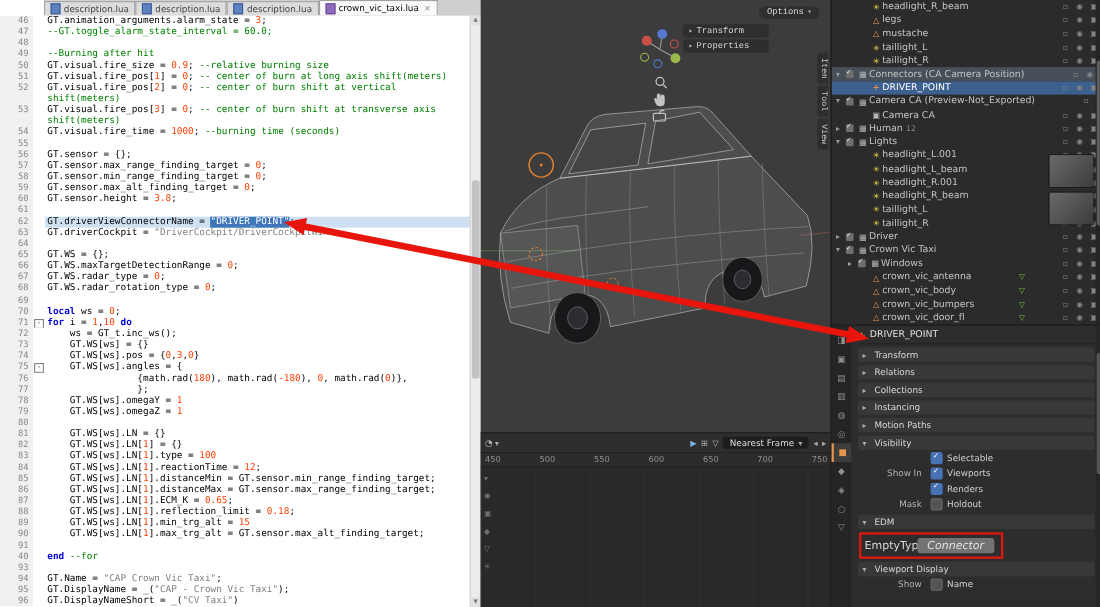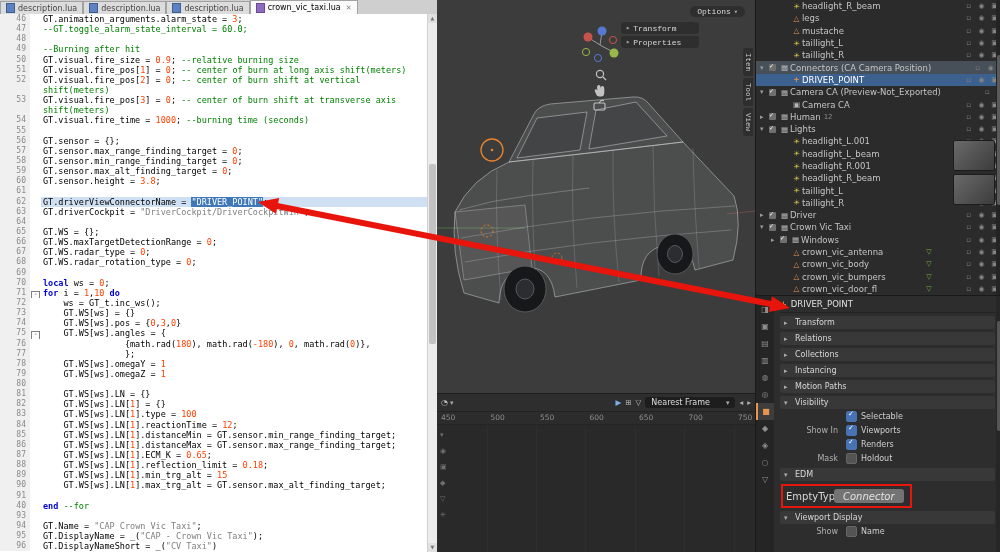--- a/index.html
+++ b/index.html
@@ -1,20 +1,20 @@
 <!DOCTYPE html>
 <html><head>
 <meta charset="utf-8">
 <style>
   html,body{margin:0;padding:0;background:#222;}
   .screen{position:relative;width:1000px;height:552px;overflow:hidden;background:#2b2b2b;
           font-family:"DejaVu Sans",sans-serif;-webkit-font-smoothing:antialiased;}
   
   .editor{position:absolute;left:0;top:0;width:437px;height:552px;background:#fff;}
-  .tabbar{height:14px;background:#cfcfcf;border-bottom:1px solid #9a9a9a;display:flex;align-items:flex-end;}
+  .tabbar{height:14px;background:#cfcfcf;border-bottom:1px solid #9a9a9a;display:flex;align-items:flex-end;margin-left:40px;}
   .tab{height:12px;display:flex;align-items:center;gap:3px;padding:0 5px;font-size:8px;color:#444;
        background:#dcdcdc;border:1px solid #a2a2a2;border-bottom:none;white-space:nowrap;cursor:default;}
   .tab.active{background:#fafafa;color:#000;height:13px;}
   .doc{width:7px;height:8px;background:#5d82c2;border:1px solid #3d5c92;flex:none;}
   .tab.active .doc{background:#8f6bbf;border-color:#6a4a96;}
   .tclose{color:#888;font-size:7px;margin-left:2px;}
   .code{position:absolute;top:14px;left:0;right:9px;bottom:0;overflow:hidden;background:#fff;
         font-family:"DejaVu Sans Mono",monospace;font-size:8.5px;line-height:10.15px;}
   .crow{display:flex;height:10.15px;white-space:pre;}
   .crow.hl{background:#cfe0f3;}
@@ -40,21 +40,21 @@
   .nrow{height:12px;margin-bottom:2px;background:rgba(35,35,35,.55);border-radius:3px;display:flex;
         align-items:center;gap:3px;padding:0 5px;font-size:8px;color:#d8d8d8;}
   .sidetabs{position:absolute;top:48px;right:0;width:12px;}
   .stab{writing-mode:vertical-rl;background:#2e2e2e;color:#c8c8c8;font-size:7.5px;padding:5px 1px;
         border-radius:3px 0 0 3px;margin-bottom:2px;text-align:center;}
   .timeline{position:absolute;left:0;top:393px;width:318px;height:159px;background:#2a2a2a;border-top:1px solid #1d1d1d;}
   .tl-head{height:17px;background:#2e2e2e;border-bottom:1px solid #222;display:flex;align-items:center;padding:0 4px;}
   .tl-edicon{font-size:8px;color:#b8b8b8;display:flex;gap:2px;align-items:center;}
   .tl-right{margin-left:auto;display:flex;align-items:center;gap:4px;}
   .tlr{font-size:7.5px;color:#b0b0b0;} .tlr.play{color:#7ab1e8;}
-  .tl-drop{background:#1d1d1d;border-radius:3px;padding:1px 6px;font-size:8px;color:#ddd;display:flex;gap:16px;align-items:center;}
+  .tl-drop{background:#1d1d1d;border-radius:3px;padding:1px 6px;font-size:8px;color:#ddd;display:flex;gap:4px;align-items:center;}
   .tl-ruler{position:relative;height:12px;background:#2c2c2c;border-bottom:1px solid #242424;}
   .tl-ruler span{position:absolute;top:1px;font-size:7.5px;color:#8f8f8f;}
   .tl-body{position:relative;height:129px;
      background:repeating-linear-gradient(90deg,rgba(255,255,255,.025) 0 1px,transparent 1px 49.5px),#292929;}
   .tl-icons{position:absolute;left:3px;top:6px;display:flex;flex-direction:column;gap:8px;}
   .tl-icons span{font-size:7px;color:#707070;}
   
   .right{position:absolute;left:755px;top:0;width:245px;height:552px;}
   .outliner{position:absolute;left:0;top:0;width:245px;height:295px;background:#2b2b2b;border-left:1px solid #1a1a1a;overflow:hidden;}
   .orow{height:12.3px;display:flex;align-items:center;padding-left:4px;font-size:8.5px;color:#c4c4c4;white-space:nowrap;}

